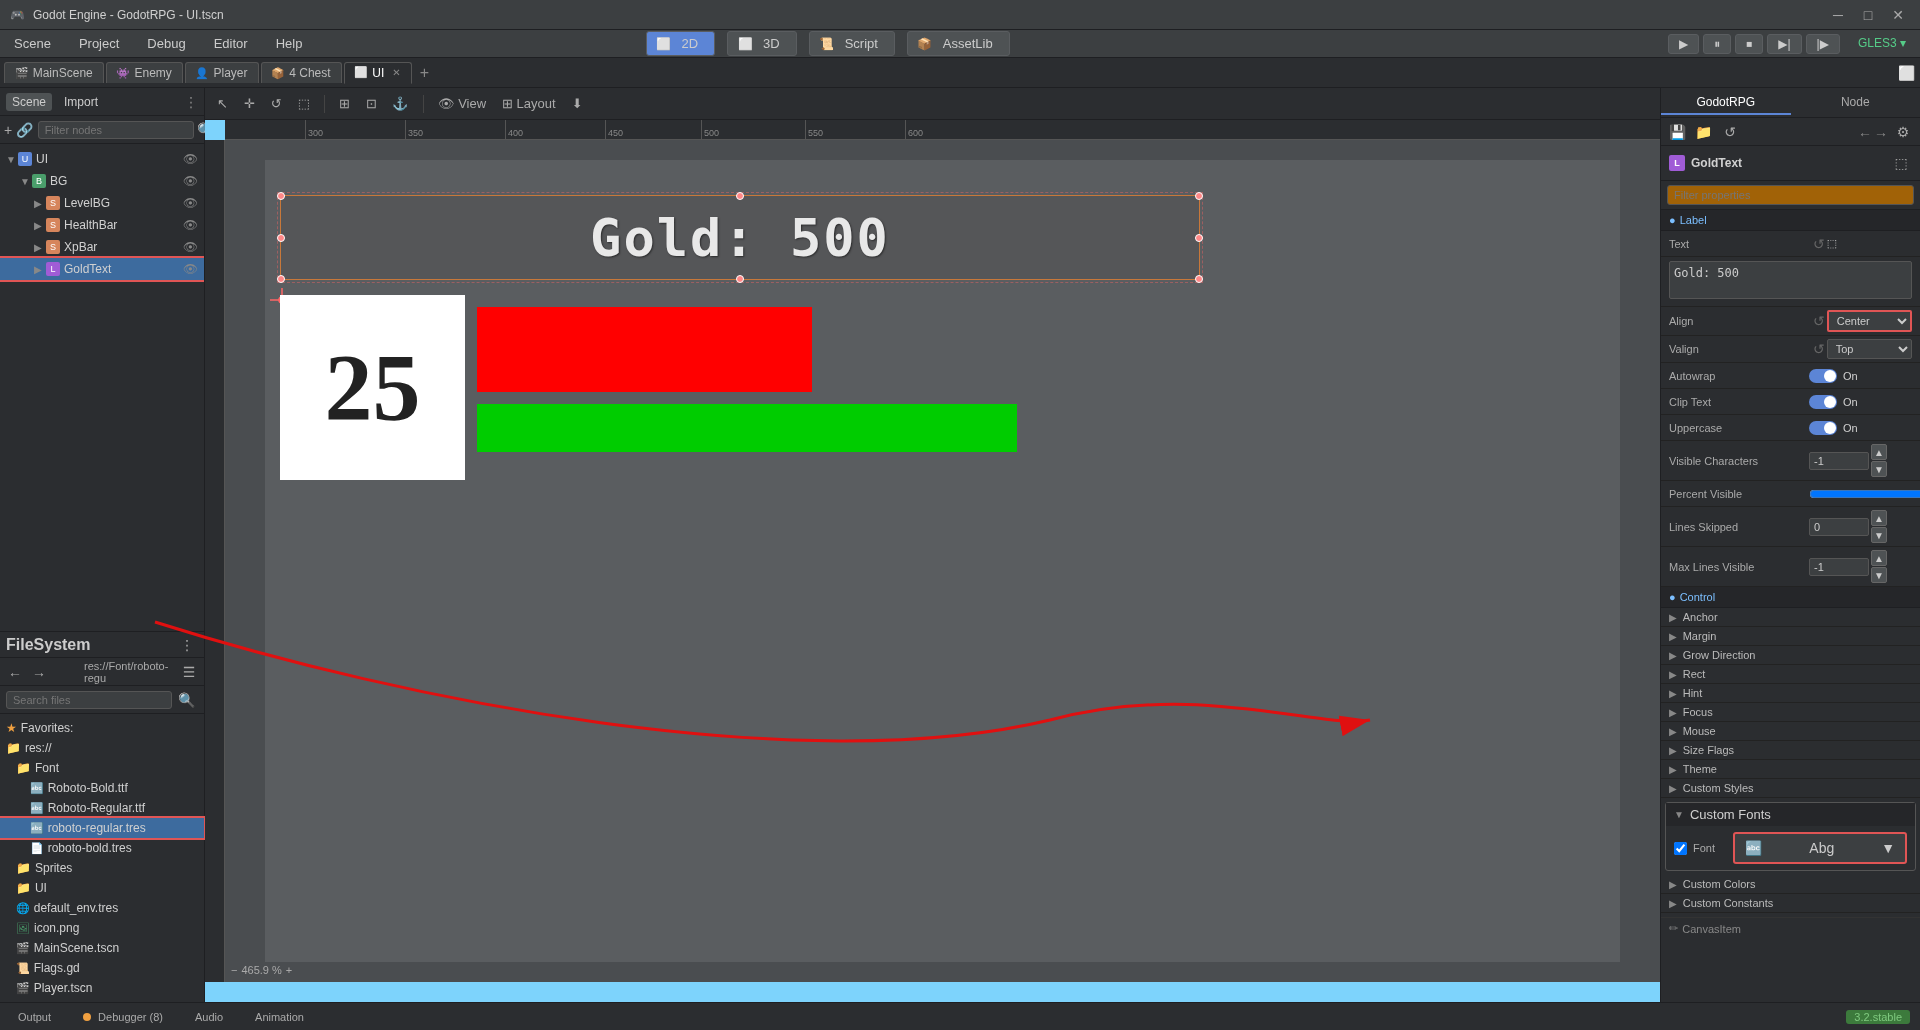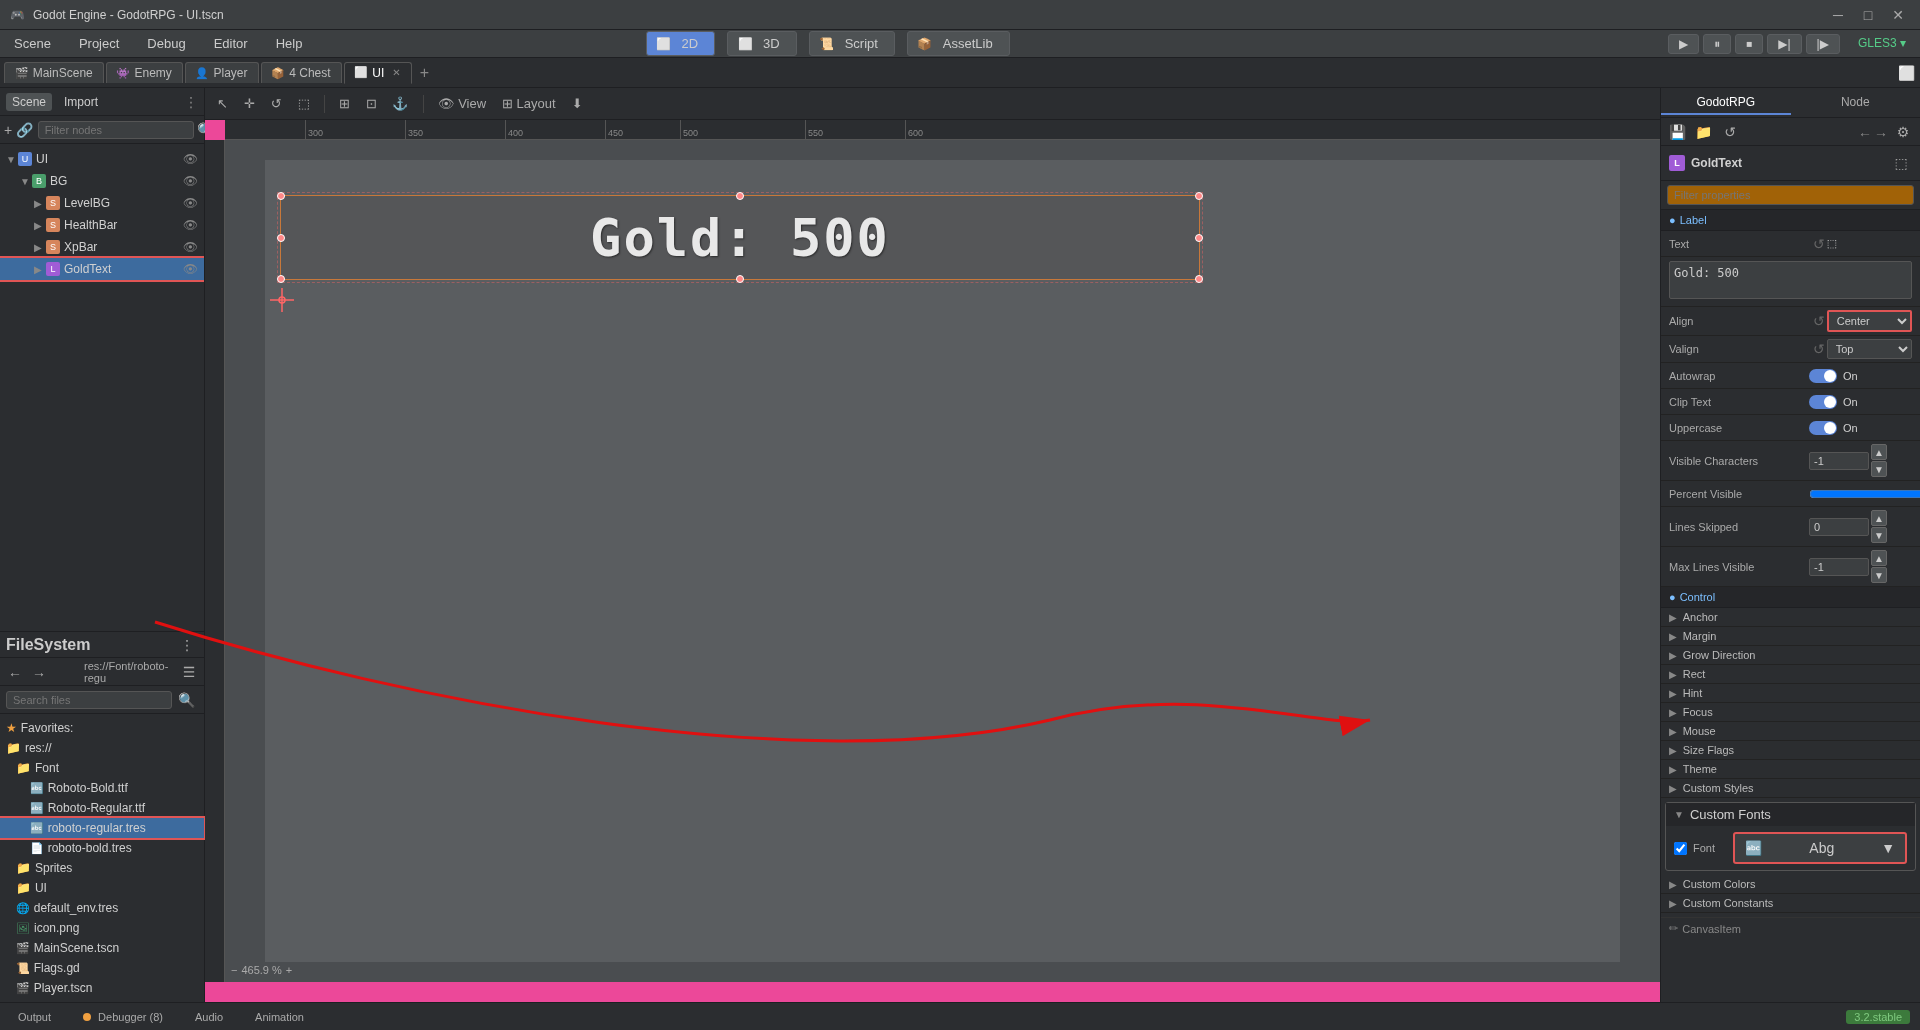--- a/index.html
+++ b/index.html
@@ -61,21 +61,21 @@
     .fs-item { display: flex; align-items: center; height: 20px; padding: 0 6px; cursor: pointer; }
     .fs-item.selected { background: #3d6b9e; }
     .fs-folder { color: #d6a044; margin-right: 4px; font-size: 12px; }
     .fs-file { color: #aaa; margin-right: 4px; font-size: 11px; }
 
     
     #viewport { flex: 1; background: #1e1f22; display: flex; flex-direction: column; position: relative; overflow: hidden; }
     #viewport-toolbar { height: 32px; background: #2b2d30; border-bottom: 1px solid #1e1f22; display: flex; align-items: center; padding: 0 6px; gap: 4px; }
     .vp-btn { background: none; border: none; color: #aaa; font-size: 13px; cursor: pointer; padding: 2px 6px; border-radius: 3px; }
     .vp-separator { width: 1px; height: 18px; background: #444; margin: 0 4px; }
-    #viewport-canvas { flex: 1; position: relative; background: #ec4899; overflow: hidden; }
+    #viewport-canvas { flex: 1; position: relative; background: #7dd3fc; overflow: hidden; }
     #canvas-ruler-h { position: absolute; top: 0; left: 20px; right: 0; height: 20px; background: #2b2d30; border-bottom: 1px solid #555; display: flex; align-items: center; }
     #canvas-ruler-v { position: absolute; top: 20px; left: 0; width: 20px; bottom: 20px; background: #2b2d30; border-right: 1px solid #555; }
     #canvas-area { position: absolute; top: 20px; left: 20px; right: 0; bottom: 20px; background: #4a4d50; overflow: hidden; }
     #zoom-indicator { position: absolute; bottom: 6px; left: 6px; font-size: 11px; color: #aaa; display: flex; align-items: center; gap: 4px; }
     #gold-text-container { position: relative; width: 920px; height: 80px; border: 1px solid #c8783a; display: flex; align-items: center; justify-content: center; margin-bottom: 0; }
     #gold-text-container::before { content: ''; position: absolute; top: -4px; left: -4px; right: -4px; bottom: -4px; border: 1px dashed rgba(255,100,100,0.4); }
     .selection-handle { position: absolute; width: 8px; height: 8px; background: #f88; border: 1px solid #fff; border-radius: 50%; }
     .handle-tl { top: -4px; left: -4px; }
     .handle-tm { top: -4px; left: 50%; transform: translateX(-50%); }
     .handle-tr { top: -4px; right: -4px; }
@@ -362,21 +362,21 @@
       <button class="vp-btn">⊞ Layout</button>
       <button class="vp-btn">⬇</button>
     </div>
     <div id="viewport-canvas">
 
       <div id="canvas-ruler-h">
         <span style="position:absolute;left:80px;" class="ruler-tick">300</span>
         <span style="position:absolute;left:180px;" class="ruler-tick">350</span>
         <span style="position:absolute;left:280px;" class="ruler-tick">400</span>
         <span style="position:absolute;left:380px;" class="ruler-tick">450</span>
-        <span style="position:absolute;left:455px;" class="ruler-tick">500</span>
+        <span style="position:absolute;left:476px;" class="ruler-tick">500</span>
         <span style="position:absolute;left:580px;" class="ruler-tick">550</span>
         <span style="position:absolute;left:680px;" class="ruler-tick">600</span>
       </div>
 
       <div id="canvas-ruler-v"></div>
 
       <div id="canvas-area">
 
         <div style="position:absolute;top:20px;left:40px;right:40px;bottom:20px;background:#5a5d60;"></div>
 
@@ -393,20 +393,29 @@
         </div>
 
         <div style="position:absolute;top:148px;left:45px;width:24px;height:24px;">
           <svg width="24" height="24">
             <line x1="12" y1="0" x2="12" y2="24" stroke="#ff6666" stroke-width="1.5"></line>
             <line x1="0" y1="12" x2="24" y2="12" stroke="#ff6666" stroke-width="1.5"></line>
             <circle cx="12" cy="12" r="3" fill="none" stroke="#ff6666" stroke-width="1.5"></circle>
           </svg>
         </div>
 
+        <div id="game-ui-area" style="position:absolute;top:155px;left:55px;width:920px;background:#5a5d60;display:flex;">
+          <div id="level-bg" style="width:185px;height:185px;background:#fff;display:flex;align-items:center;justify-content:center;flex-shrink:0;">
+            <span id="level-num">25</span>
+          </div>
+          <div style="flex:1;display:flex;flex-direction:column;padding:12px;gap:12px;background:#5a5d60;">
+            <div id="health-bar" style="height:85px;background:#ff0000;width:335px;"></div>
+            <div id="xp-bar" style="height:48px;background:#00cc00;width:540px;"></div>
+          </div>
+        </div>
 
         <div id="zoom-indicator">
           <span style="cursor:pointer;">−</span>
           <span>465.9 %</span>
           <span style="cursor:pointer;">+</span>
         </div>
       </div>
     </div>
   </div>
 

